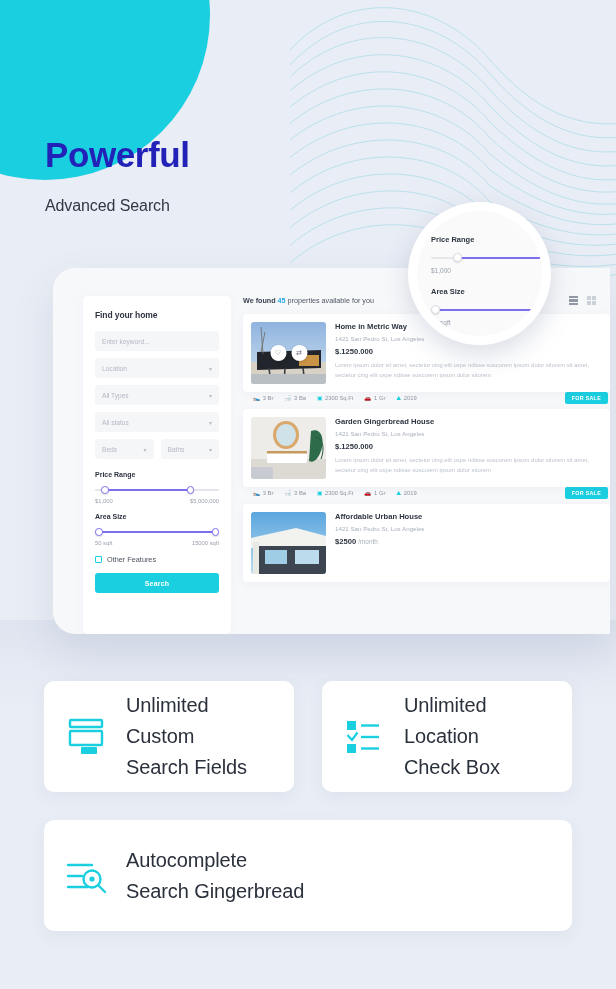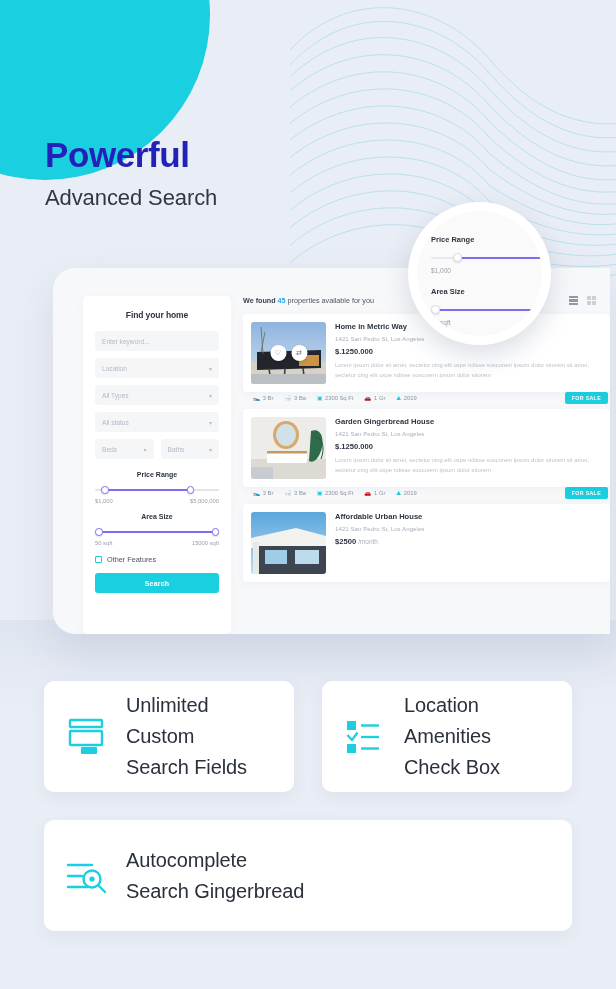--- a/index.html
+++ b/index.html
@@ -23,41 +23,40 @@
     background: linear-gradient(180deg, #dfe5f0 0%, #e9edf5 100%);
   }
 
   
   .hero { position: absolute; left: 45px; top: 136px; }
   .hero-title {
     font-size: 35px; font-weight: bold; color: #2222b8;
     letter-spacing: -0.4px; line-height: 1.1;
   }
   .hero-sub {
-    font-size: 22px; color: #313742; margin-top: 10px;
+    font-size: 16px; color: #313742; margin-top: 22px;
     letter-spacing: -0.1px;
   }
 
   
   .mockup {
     position: absolute; left: 53px; top: 268px;
     width: 557px; height: 366px;
     background: #f7f8fa;
     border-radius: 22px 0 0 22px;
     box-shadow: 0 18px 40px rgba(80,95,130,0.13);
     overflow: hidden;
   }
   .mockup-inner { position: absolute; left: 30px; top: 28px; right: 0; bottom: 0; display: flex; gap: 12px; }
 
   
   .sidebar {
     width: 148px; background: #fff; border-radius: 5px;
     padding: 14px 12px 12px 12px; flex: none;
     box-shadow: 0 2px 8px rgba(90,105,140,0.05);
-    text-align: center;
   }
   .sidebar h3 { font-size: 8.5px; color: #2d3440; font-weight: bold; margin-bottom: 11px; letter-spacing: -0.1px; }
   .field {
     height: 20px; background: #f5f6f8; border-radius: 3px;
     display: flex; align-items: center; padding: 0 7px;
     font-size: 6.6px; color: #b3b9c4; margin-bottom: 7px;
     position: relative;
   }
   .field .chev { position: absolute; right: 7px; font-size: 6px; color: #b9bfc9; }
   .field-row { display: flex; gap: 7px; }
@@ -449,21 +448,21 @@
           <svg width="42" height="36" viewBox="0 0 42 36" fill="none" stroke="#1acfe0" stroke-width="2.4">
             <rect x="2" y="2" width="9" height="9" fill="#1acfe0" stroke="none"></rect>
             <path d="M16 6.5 H34"></path>
             <path d="M2.5 16 L7 21 L12.5 13.5" stroke-width="2.2"></path>
             <path d="M16 18 H34"></path>
             <rect x="2" y="25" width="9" height="9" fill="#1acfe0" stroke="none"></rect>
             <path d="M16 29.5 H34"></path>
           </svg>
         </span>
         <span class="ftext">
-          <span>Location Amenities</span><br>
+          <span>Unlimited Location</span><br>
           <span>Check Box</span>
         </span>
       </div>
     </div>
     <div class="frow">
       <div class="fcard">
         <span class="ficon">
           <svg width="44" height="38" viewBox="0 0 44 38" fill="none" stroke="#1acfe0" stroke-width="2.4" stroke-linecap="round">
             <path d="M2 8 H26"></path>
             <path d="M2 19 H16"></path>

